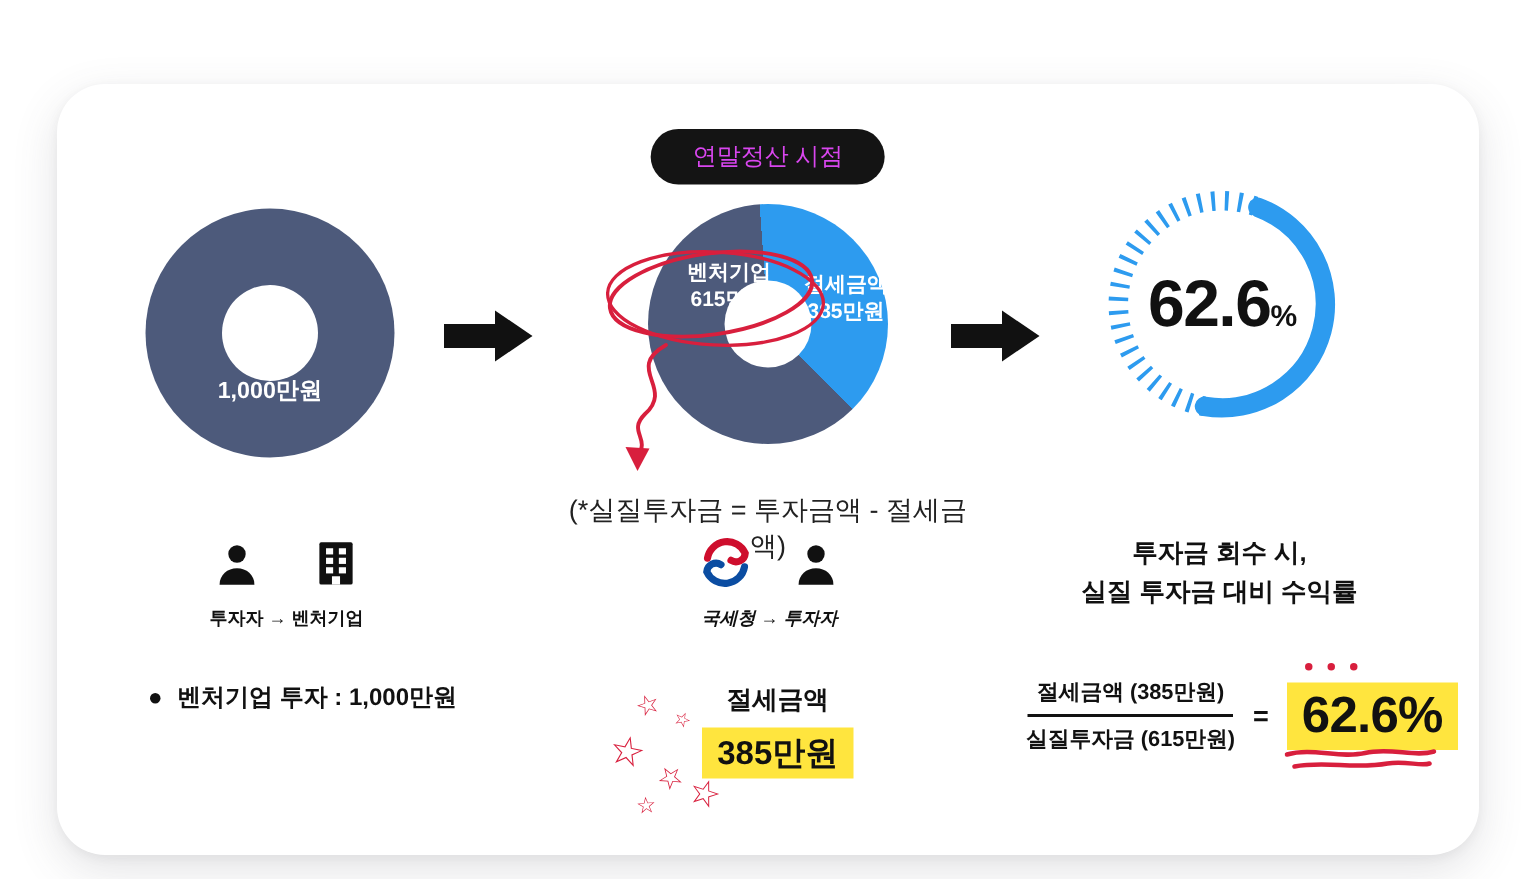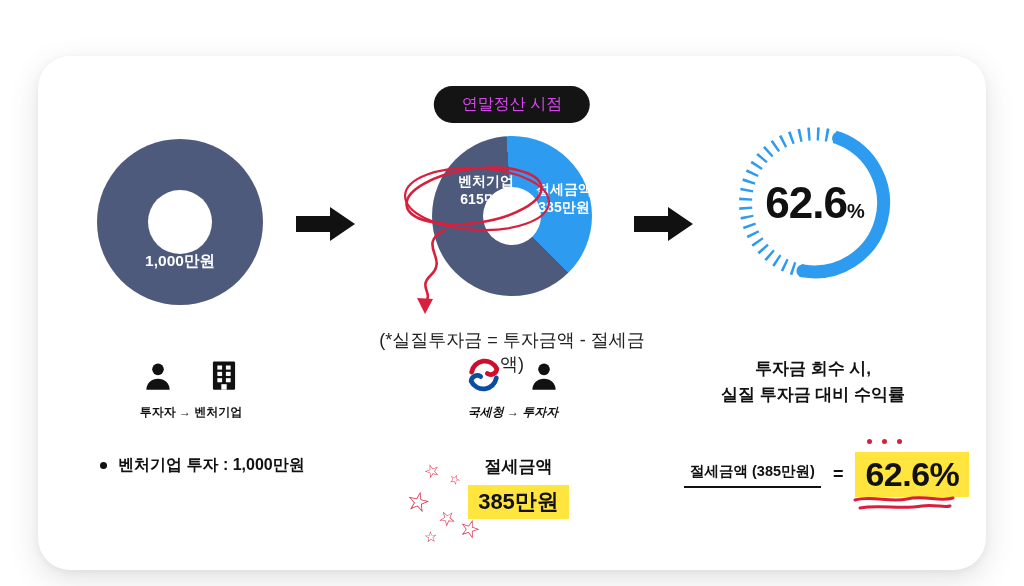--- a/index.html
+++ b/index.html
@@ -227,20 +227,21 @@
   </div>
 
   <div class="right-caption">
     <div>투자금 회수 시,</div>
     <div>실질 투자금 대비 수익률</div>
   </div>
 
   <div class="formula">
     <div class="fraction">
       <div class="fraction-num">절세금액 (385만원)</div>
+      <div class="fraction-den">실질투자금 (615만원)</div>
     </div>
     <div class="equals">=</div>
     <div class="result-wrap">
       <div class="result-dots">
           <i></i>
           <i></i>
           <i></i>
         </div>
       <div class="result-value highlight">62.6%</div>
       <svg class="result-squiggle" width="105" height="18" viewBox="0 0 105 18">

